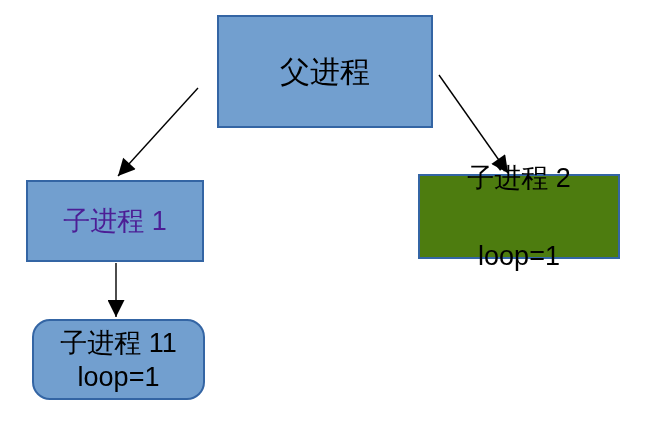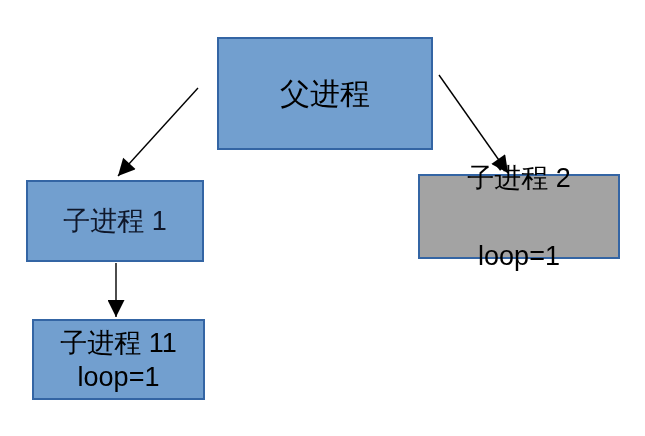--- a/index.html
+++ b/index.html
@@ -61,47 +61,48 @@
     width: 202px;
     height: 85px;
     font-size: 27px;
   }
   .node-child11 {
     left: 32px;
     top: 319px;
     width: 173px;
     height: 81px;
     font-size: 27px;
+    border-radius: 18px;
   }
 </style>
 </head>
 <body style="background: rgb(255, 255, 255);">
 
 <div class="canvas">
 
   <svg class="arrows" width="645" height="436" viewBox="0 0 645 436" xmlns="http://www.w3.org/2000/svg">
     <defs>
       <marker id="ah" viewBox="0 0 10 10" refX="10" refY="5" markerUnits="userSpaceOnUse" markerWidth="24" markerHeight="17" orient="auto">
         <path d="M0,0 L10,5 L0,10 Z" fill="#000000"></path>
       </marker>
     </defs>
     <line x1="198" y1="88" x2="118" y2="176" stroke="#000000" stroke-width="1.4" marker-end="url(#ah)"></line>
     <line x1="439" y1="75" x2="508" y2="173" stroke="#000000" stroke-width="1.4" marker-end="url(#ah)"></line>
     <line x1="116" y1="263" x2="116" y2="317" stroke="#000000" stroke-width="1.4" marker-end="url(#ah)"></line>
   </svg>
 
-  <div class="node node-parent" style="background: rgb(114, 159, 207); border-color: rgb(52, 101, 164); color: rgb(0, 0, 0); margin-top: 22px;">
+  <div class="node node-parent" style="background: rgb(114, 159, 207); border-color: rgb(52, 101, 164); color: rgb(0, 0, 0);">
     <div class="label">父进程</div>
   </div>
 
-  <div class="node node-child1" style="background: rgb(114, 159, 207); border-color: rgb(52, 101, 164); color: #0f172a;">
+  <div class="node node-child1" style="background: rgb(114, 159, 207); border-color: rgb(52, 101, 164); color: #4c1d95;">
     <div class="label">子进程 1</div>
   </div>
 
-  <div class="node node-child2" style="background: #a3a3a3; border-color: rgb(52, 101, 164); color: rgb(0, 0, 0); gap: 44px;">
+  <div class="node node-child2" style="background: #4d7c0f; border-color: rgb(52, 101, 164); color: rgb(0, 0, 0); gap: 44px;">
     <div class="label">子进程 2</div>
     <div class="sub">loop=1</div>
   </div>
 
   <div class="node node-child11" style="background: rgb(114, 159, 207); border-color: rgb(52, 101, 164); color: rgb(0, 0, 0);">
     <div class="label">子进程 11</div>
     <div class="sub">loop=1</div>
   </div>
 
 </div>

